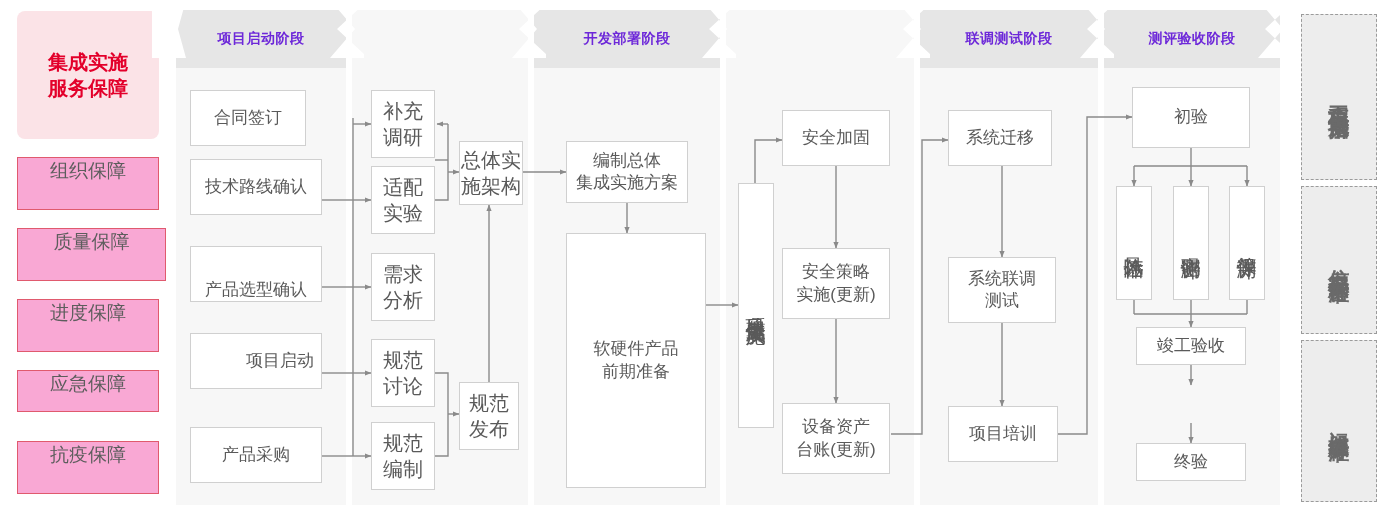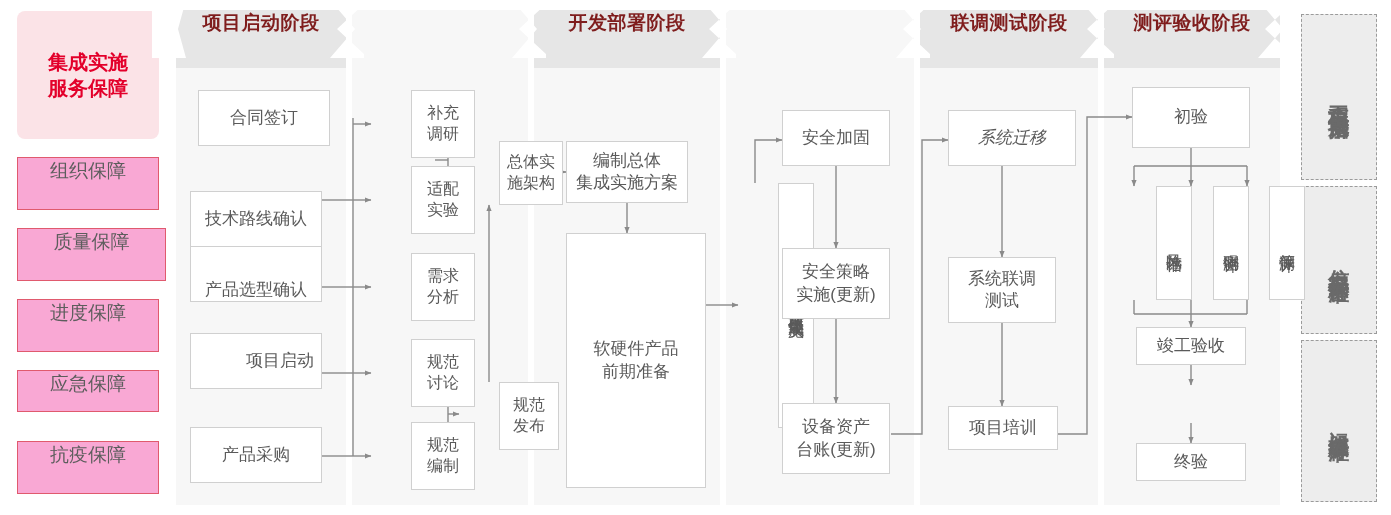--- a/index.html
+++ b/index.html
@@ -35,24 +35,24 @@
     display:flex;align-items:flex-start;justify-content:center;
     text-align:center;
   }
 
   
   .phase-band{
     background:#f7f7f7;
   }
   .phase-head{
     background:#e6e6e6;
-    color:#7f1d1d;
+    color:#6d28d9;
     font-weight:bold;
-    font-size:19px;
-    display:flex;justify-content:center;
+    font-size:14px;
+    display:flex;align-items:center;justify-content:center;
     letter-spacing:.5px;
   }
   .chev{
     position:absolute;
     top:0;
     width:34px;
     height:58px;
     background:#ffffff;
     z-index:4;
     clip-path:polygon(0 0, 100% 0, 100% 4px, 7px 29px, 100% 54px, 100% 100%, 0 100%, 25px 29px);
@@ -65,21 +65,21 @@
   .node{
     background:#ffffff;
     border:1px solid #d0d0d0;
     color:#5a5a5a;
     font-size:17px;
     line-height:1.3;
     display:flex;align-items:center;justify-content:center;
     text-align:center;
     z-index:3;
   }
-  .node.small{font-size:16px;margin-left:40px;}
+  .node.small{font-size:20px;}
   .node.vert{
     writing-mode:vertical-rl;
     text-orientation:upright;
     letter-spacing:1px;
     line-height:1;
   }
 
   
   .std-box{
     background:#ededed;
@@ -215,24 +215,24 @@
   <div class="abs guarantee-box" style="left:17px;top:299px;width:142px;height:53px;">
     <span>进度保障</span>
   </div>
   <div class="abs guarantee-box" style="left:17px;top:370px;width:142px;height:42px;">
     <span>应急保障</span>
   </div>
   <div class="abs guarantee-box" style="left:17px;top:441px;width:142px;height:53px;">
     <span>抗疫保障</span>
   </div>
 
-  <div class="abs node" style="left:190px;top:90px;width:132px;height:56px;margin-left:8px;">
+  <div class="abs node" style="left:190px;top:90px;width:116px;height:56px;">
     <span>合同签订</span>
   </div>
-  <div class="abs node" style="left:190px;top:159px;width:132px;height:56px;margin-top:32px;">
+  <div class="abs node" style="left:190px;top:159px;width:132px;height:56px;">
     <span>技术路线确认</span>
   </div>
   <div class="abs node" style="left:190px;top:246px;width:132px;height:56px;align-items:flex-end;">
     <span>产品选型确认</span>
   </div>
   <div class="abs node" style="left:190px;top:333px;width:132px;height:56px;padding-left:48px;">
     <span>项目启动</span>
   </div>
   <div class="abs node" style="left:190px;top:427px;width:132px;height:56px;">
     <span>产品采购</span>
@@ -284,28 +284,28 @@
   </div>
   <div class="abs node" style="left:782px;top:248px;width:108px;height:71px;">
     <span style="white-space:pre-line">安全策略
 实施(更新)</span>
   </div>
   <div class="abs node" style="left:782px;top:403px;width:108px;height:71px;">
     <span style="white-space:pre-line">设备资产
 台账(更新)</span>
   </div>
 
-  <div class="abs node" style="left:948px;top:110px;width:128px;height:56px;font-style:italic;">
+  <div class="abs node" style="left:948px;top:110px;width:104px;height:56px;">
     <span>系统迁移</span>
   </div>
   <div class="abs node" style="left:948px;top:257px;width:108px;height:66px;">
     <span style="white-space:pre-line">系统联调
 测试</span>
   </div>
-  <div class="abs node" style="left:948px;top:406px;width:110px;height:44px;">
+  <div class="abs node" style="left:948px;top:406px;width:110px;height:56px;">
     <span>项目培训</span>
   </div>
 
   <div class="abs node" style="left:1132px;top:87px;width:118px;height:61px;">
     <span>初验</span>
   </div>
   <div class="abs node vert small" style="left:1116px;top:186px;width:36px;height:114px;">
     <span>风险评估</span>
   </div>
   <div class="abs node vert small" style="left:1173px;top:186px;width:36px;height:114px;">

